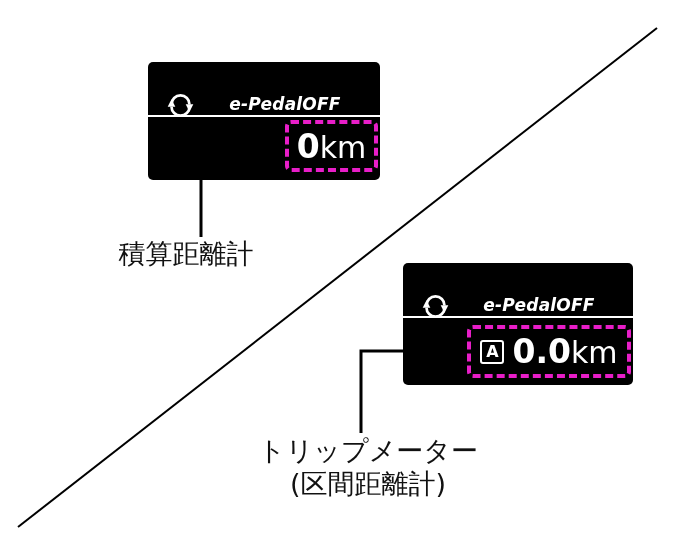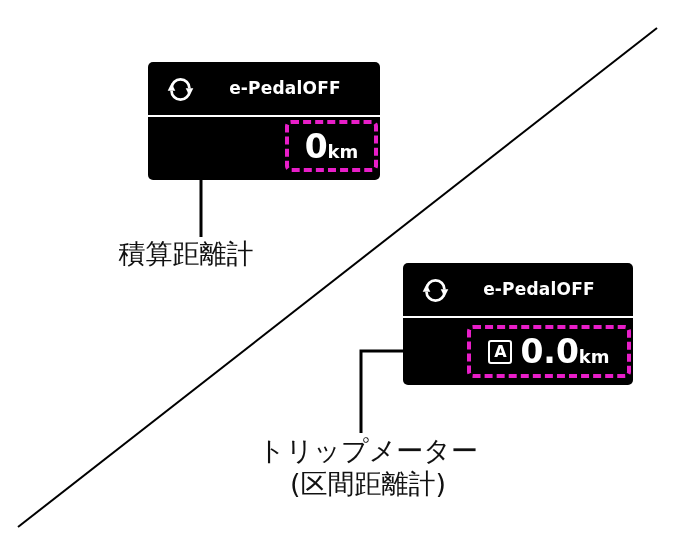--- a/index.html
+++ b/index.html
@@ -12,34 +12,34 @@
   body{font-family:"DejaVu Sans","Liberation Sans",sans-serif;}
   .canvas{position:relative;width:686px;height:556px;background:#ffffff;overflow:hidden;}
   .lines{position:absolute;left:0;top:0;width:686px;height:556px;}
   .divider{stroke:var(--line);stroke-width:2;}
   .callout{fill:none;stroke:var(--line);stroke-width:3;stroke-linejoin:miter;}
 
   .panel{position:absolute;background:var(--panel-bg);border-radius:5px;color:var(--panel-text);}
   .panel-top{left:148px;top:62px;width:232px;height:118px;}
   .panel-bottom{left:403px;top:263px;width:230px;height:122px;}
 
-  .panel-header{position:absolute;left:0;top:0;right:0;height:53px;}
+  .panel-header{position:absolute;left:0;top:16px;right:0;height:53px;font-style:italic;}
   .icon{position:absolute;left:19px;top:14px;width:27px;height:27px;display:block;}
   .mode{position:absolute;left:0;right:0;top:16px;text-align:center;padding-left:42px;
         font-size:17px;font-weight:bold;letter-spacing:0.2px;}
   .separator{position:absolute;left:0;right:0;top:53px;height:2px;background:var(--panel-text);}
 
   .value-box{position:absolute;box-sizing:border-box;border:4px dashed var(--highlight-border);
              border-radius:6px;display:flex;align-items:center;justify-content:center;}
   .vb-top{top:58px;right:2px;width:93px;height:52px;}
   .vb-bottom{top:62px;right:2px;width:164px;height:53px;gap:8px;}
 
   .reading{white-space:nowrap;}
   .num{font-size:33px;font-weight:bold;line-height:1;}
-  .unit{font-size:18px;font-weight:bold;line-height:1;}
+  .unit{font-size:30px;font-weight:normal;line-height:1;}
   .trip-a{display:inline-flex;align-items:center;justify-content:center;
           width:24px;height:24px;border:2px solid var(--panel-text);border-radius:3px;
           font-size:16px;font-weight:bold;box-sizing:border-box;}
 
   .label{position:absolute;color:#111111;font-size:27px;line-height:33px;text-align:center;}
   .label-top{left:72px;top:237px;width:228px;}
   .label-bottom{left:236px;top:434px;width:264px;}
 </style>
 </head>
 <body>

